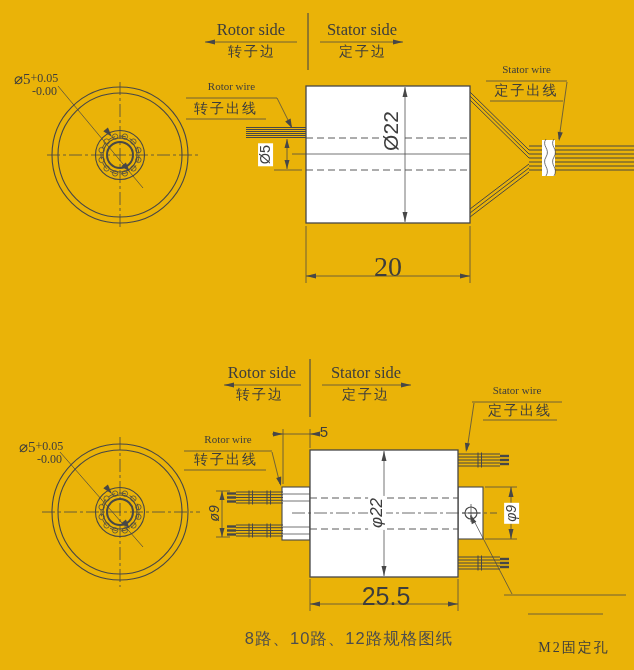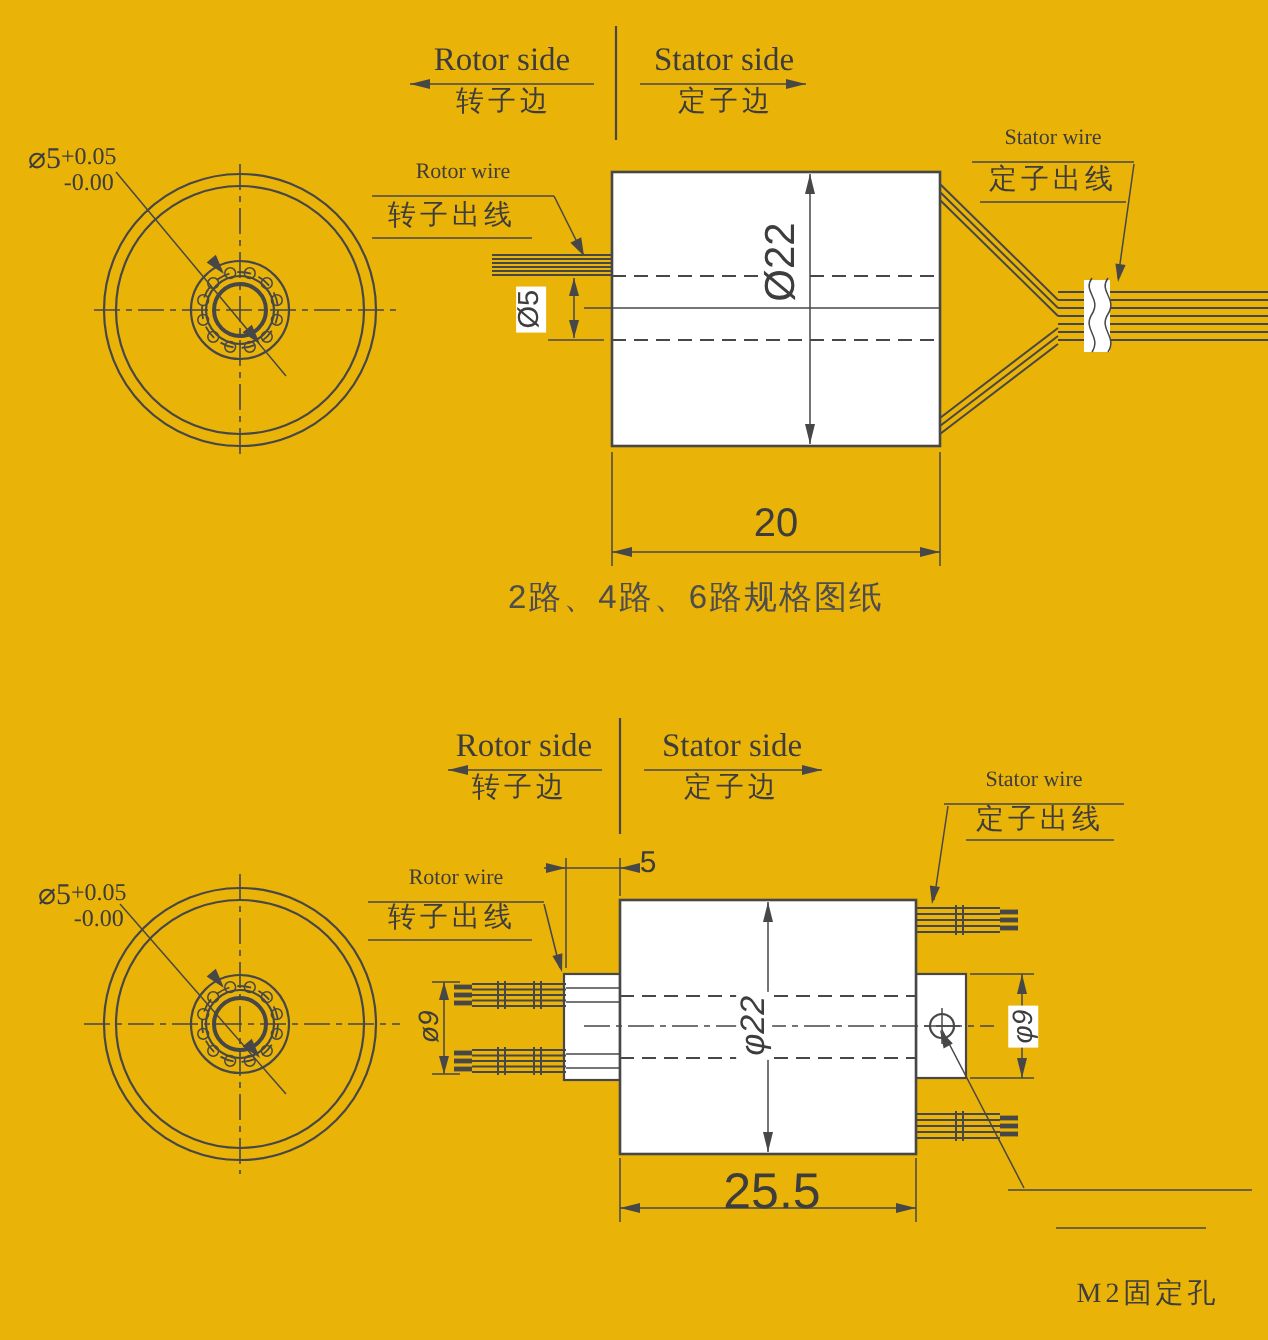--- a/index.html
+++ b/index.html
@@ -295,22 +295,21 @@
         <i>+0.05</i>
         <i>-0.00</i>
       </span></div>
 
 <div class="lbl num rot" style="left:250px;top:145px;width:32px;height:20px;font-size:14.5px;">
       <span>Ø5</span>
     </div>
 <div class="lbl num rot" style="left:358px;top:121px;width:66px;height:20px;font-size:21px;">
       <span>Ø22</span>
     </div>
-<div class="lbl num" style="left:368px;top:252px;width:40px;font-size:20px;">20</div>
-<div class="lbl caption" style="left:208px;top:291px;width:280px;">2路、4路、6路规格图纸</div>
+<div class="lbl num" style="left:368px;top:252px;width:40px;font-size:28px;font-family:Liberation Serif, serif;">20</div>
 
 <div class="lbl en" style="left:218px;top:364px;width:88px;">Rotor side</div>
 <div class="lbl zh" style="left:229px;top:388px;width:62px;">转子边</div>
 <div class="lbl en" style="left:322px;top:364px;width:88px;">Stator side</div>
 <div class="lbl zh" style="left:335px;top:388px;width:62px;">定子边</div>
 <div class="lbl en-s" style="left:184px;top:434px;width:88px;">Rotor wire</div>
 <div class="lbl zh" style="left:186px;top:453px;width:80px;">转子出线</div>
 <div class="lbl en-s" style="left:472px;top:385px;width:90px;">Stator wire</div>
 <div class="lbl zh" style="left:483px;top:404px;width:74px;">定子出线</div>
 <div class="lbl zh" style="left:524px;top:597px;width:100px;margin-top:44px;">M2固定孔</div>
@@ -324,14 +323,15 @@
       <span style="background:none;">ø9</span>
     </div>
 <div class="lbl num" style="left:316px;top:424px;width:16px;font-size:15px;">5</div>
 <div class="lbl num rot" style="left:349px;top:504px;width:56px;height:18px;font-size:17px;font-style:italic;">
       <span>φ22</span>
     </div>
 <div class="lbl num rot" style="left:495px;top:504px;width:32px;height:18px;font-size:14px;font-style:italic;">
       <span>φ9</span>
     </div>
 <div class="lbl num" style="left:356px;top:583px;width:60px;font-size:25px;">25.5</div>
+<div class="lbl caption" style="left:199px;top:630px;width:300px;">8路、10路、12路规格图纸</div>
 
 </div>
 
 </body></html>

